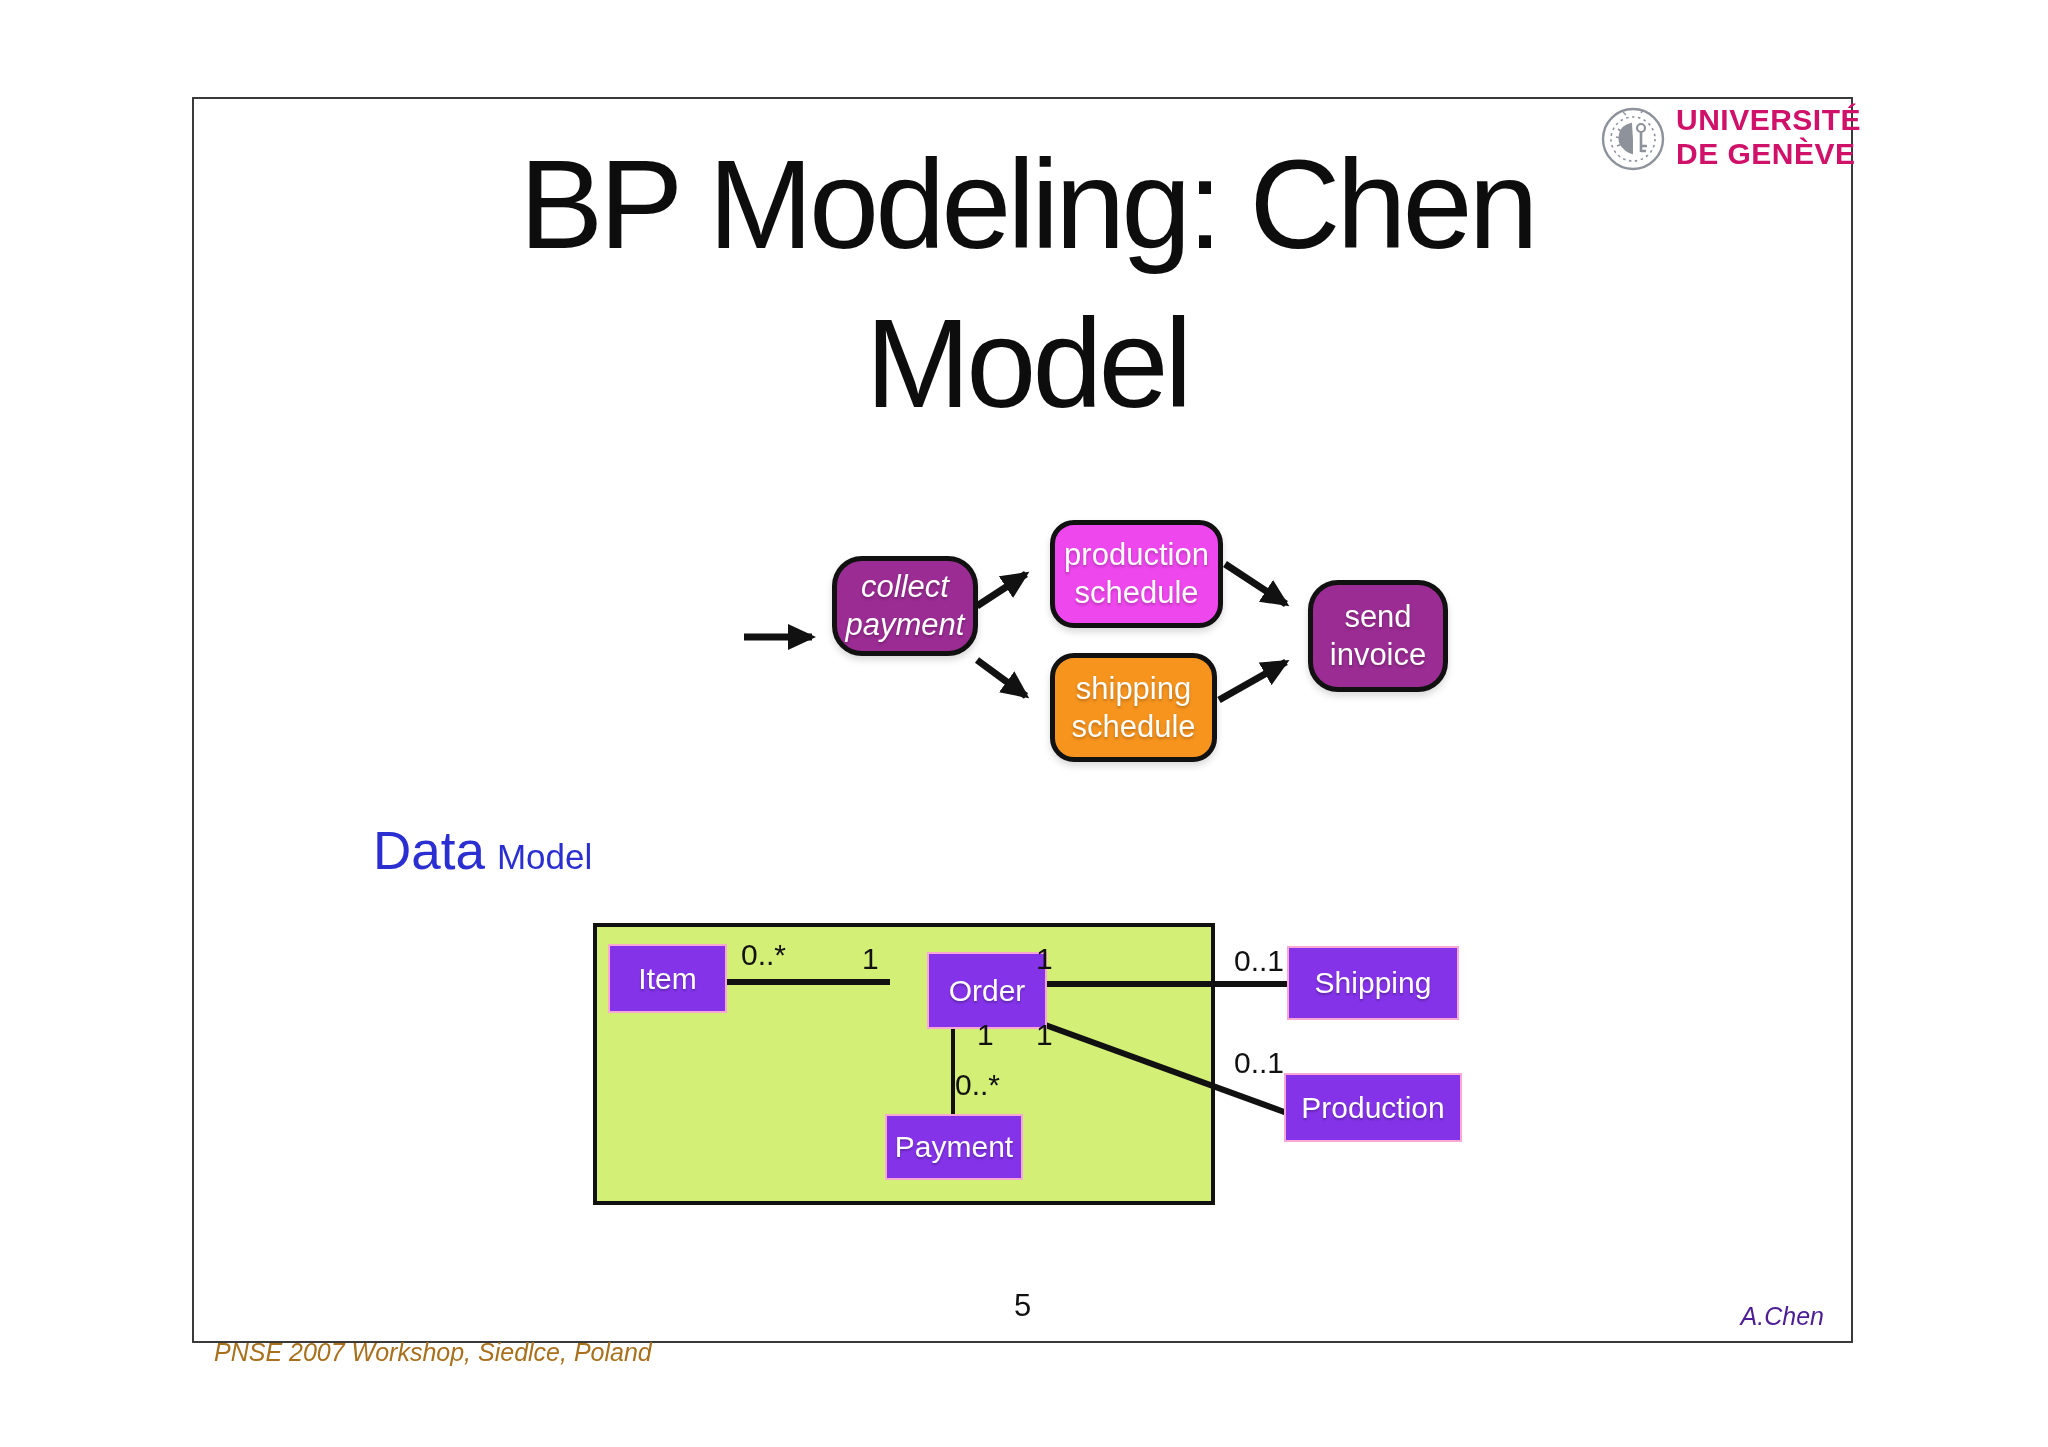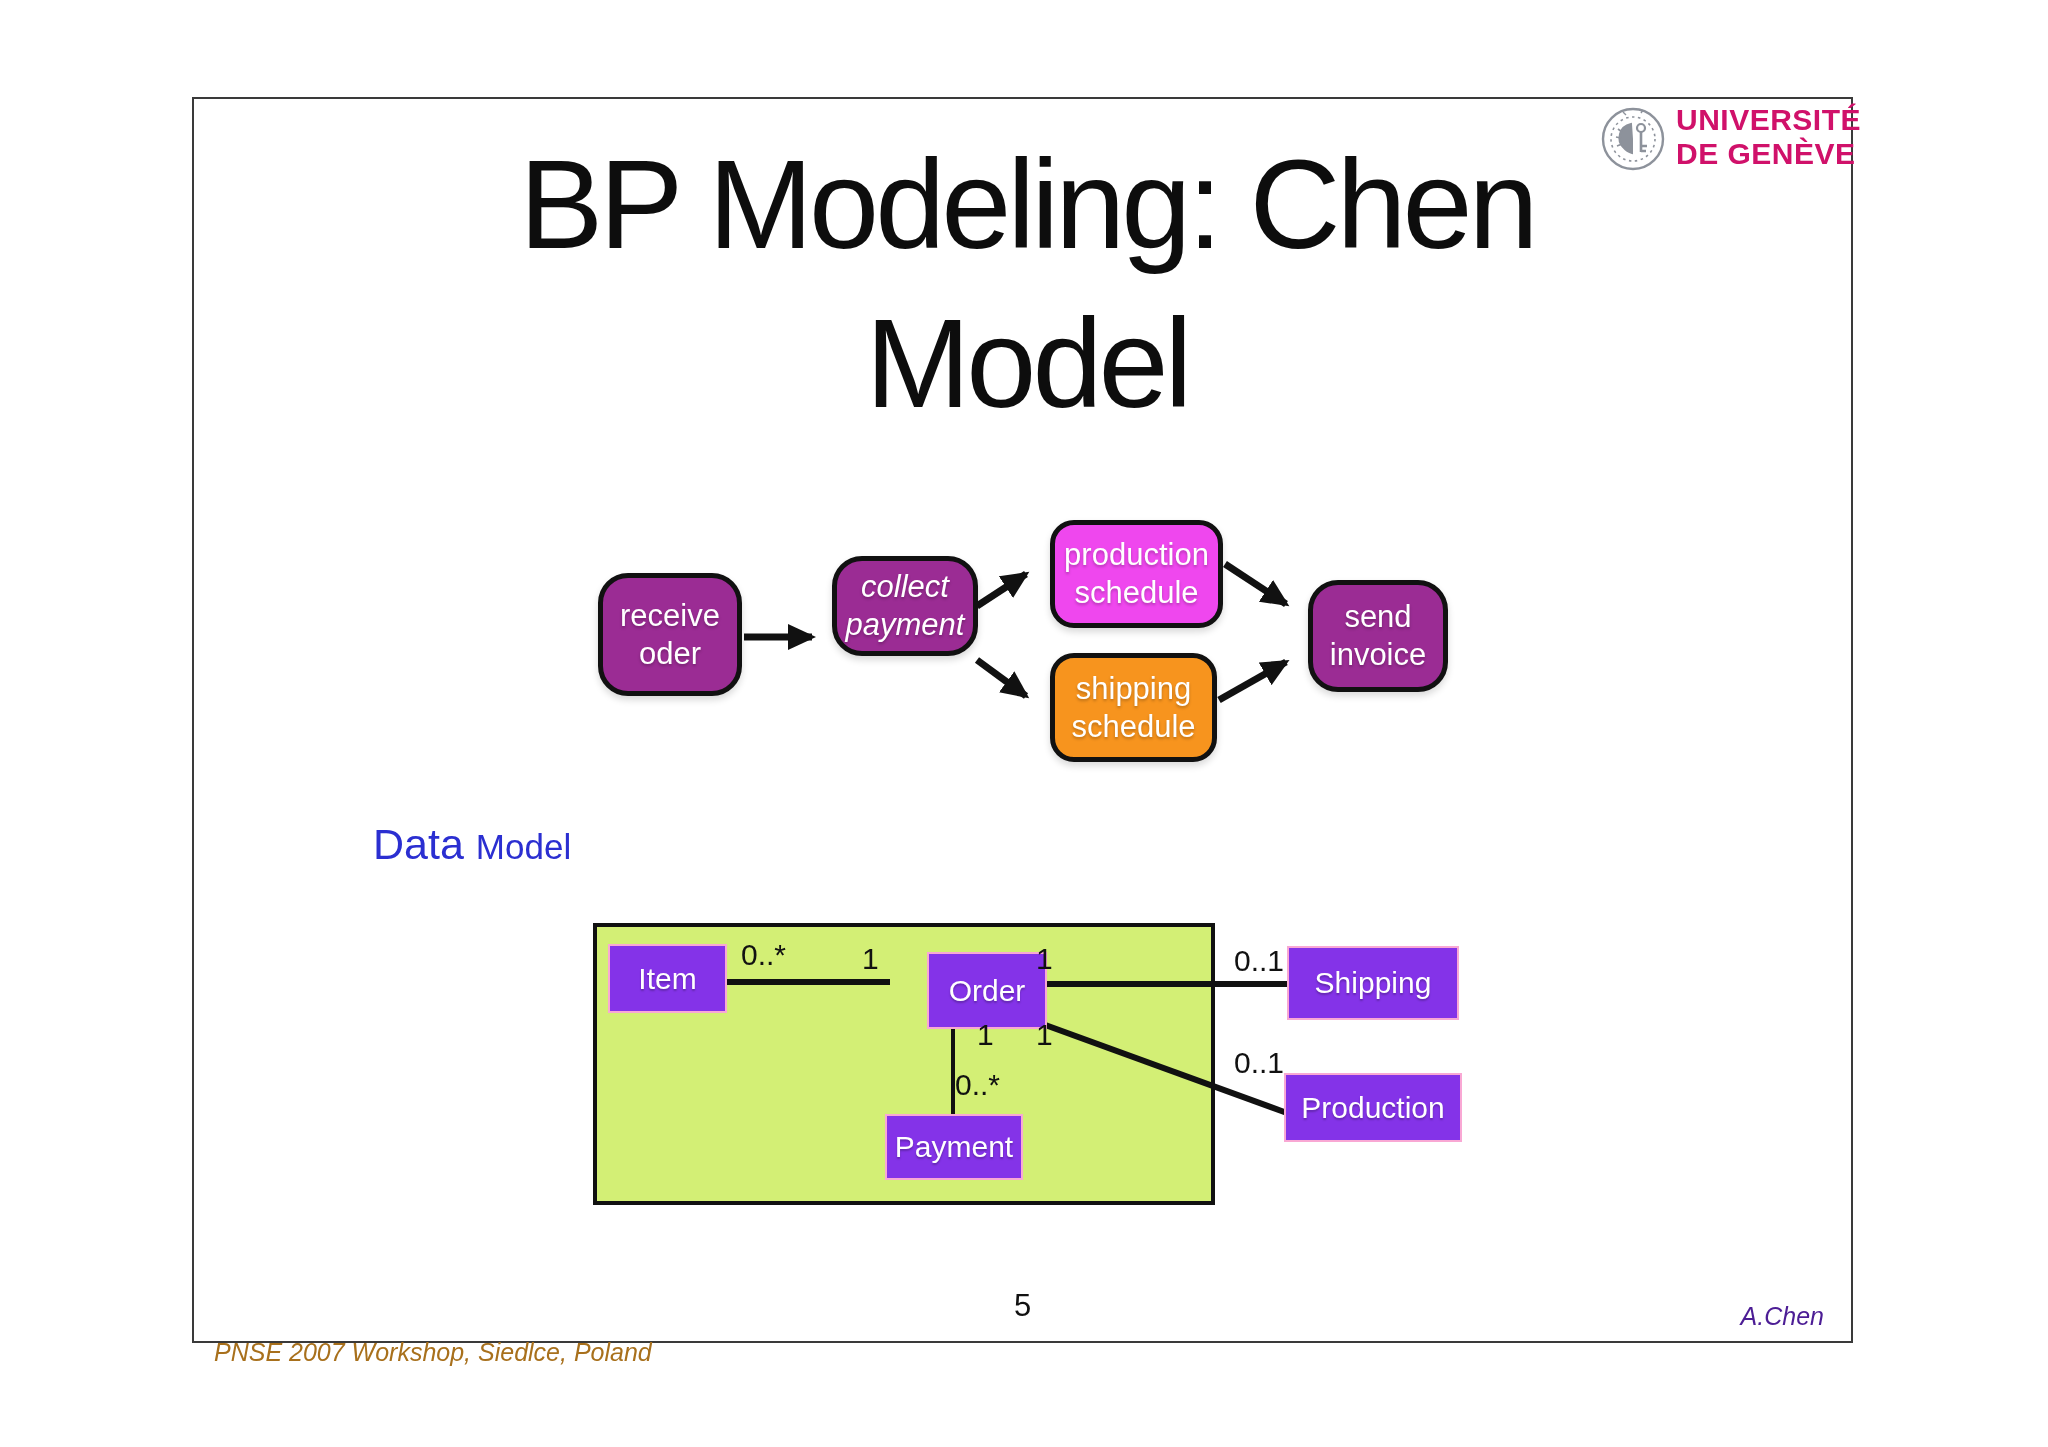--- a/index.html
+++ b/index.html
@@ -27,21 +27,21 @@
     border-radius:30px;z-index:3;box-shadow:0 4px 7px rgba(0,0,0,0.15);
     text-shadow:0 2px 3px rgba(0,0,0,0.25);
   }
   #node-receive{left:598px;top:573px;width:144px;height:123px;}
   #node-collect{left:832px;top:556px;width:146px;height:100px;font-style:italic;}
   #node-production{left:1050px;top:520px;width:173px;height:108px;border-radius:24px;}
   #node-shipping{left:1050px;top:653px;width:167px;height:109px;border-radius:24px;}
   #node-invoice{left:1308px;top:580px;width:140px;height:112px;}
   
   .section-label{position:absolute;left:373px;top:820px;color:#2b2fd1;z-index:2;}
-  .section-label .w1{font-size:43px;}
+  .section-label .w1{font-size:53px;}
   .section-label .w2{font-size:35px;margin-left:12px;}
   
   .dm-bg{
     position:absolute;left:593px;top:923px;width:622px;height:282px;
     border:4px solid #111;box-sizing:border-box;z-index:1;
   }
   .entity{
     position:absolute;display:flex;align-items:center;justify-content:center;text-align:center;
     color:#fff;font-size:30px;border:2px solid #f9a8d4;box-sizing:border-box;z-index:3;
     text-shadow:0 2px 2px rgba(0,0,0,0.25);
@@ -115,26 +115,20 @@
     </g>
 
     <g stroke="#111" fill="none">
       <path d="M727,982 L890,982" stroke-width="6"></path>
       <path d="M1006,984 L1287,984" stroke-width="6"></path>
       <path d="M953,1017 L953,1116" stroke-width="4"></path>
       <path d="M1004,1010 L1287,1113" stroke-width="6"></path>
     </g>
   </svg>
 
-  <div class="flow-node" id="node-receive" style="background-color: rgb(155, 44, 148);">
-    <div>
-      <div>receive</div>
-      <div>oder</div>
-    </div>
-  </div>
   <div class="flow-node" id="node-collect" style="background-color: rgb(155, 44, 148);">
     <div>
       <div>collect</div>
       <div>payment</div>
     </div>
   </div>
   <div class="flow-node" id="node-production" style="background-color: rgb(239, 71, 238);">
     <div>
       <div>production</div>
       <div>schedule</div>

